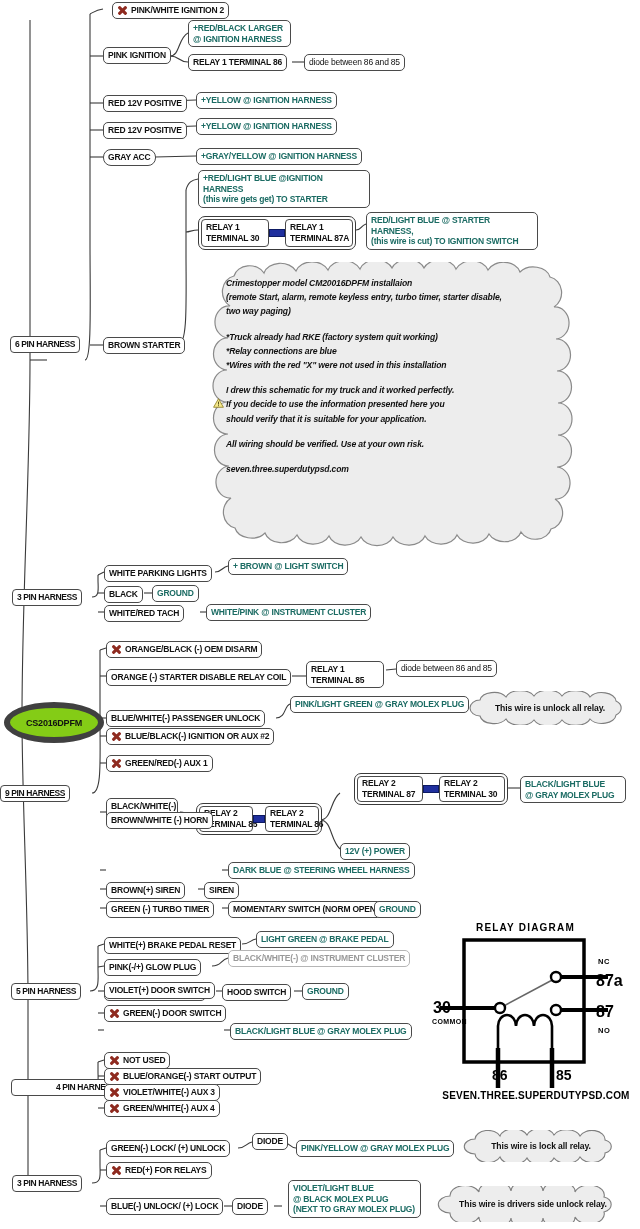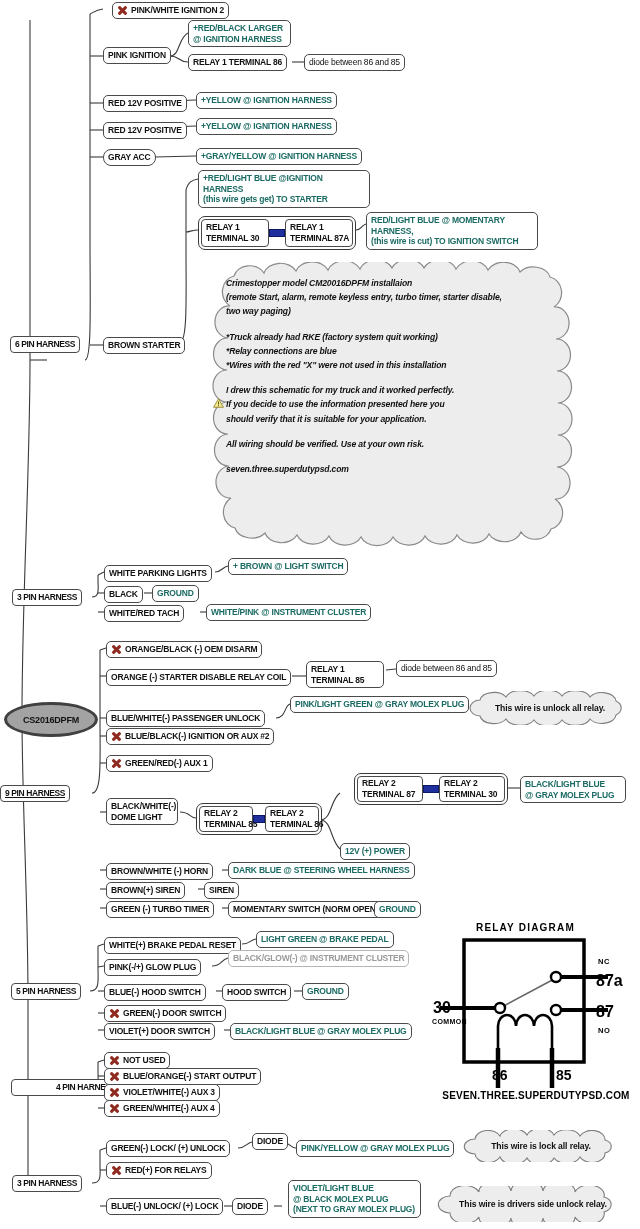--- a/index.html
+++ b/index.html
@@ -37,23 +37,23 @@
     padding:2px 4px 2px 4px;
     white-space:nowrap;
     display:flex;
     align-items:center;
   }
   .node.multiline{ white-space:normal; display:block; }
 
   
   .root{
     position:absolute;
-    border:3px solid #404040;
+    border:6px solid #404040;
     border-radius:50%;
-    background:#a3a3a3;
+    background:#84cc16;
     font-size:9px;
     font-weight:bold;
     color:#111;
     display:flex;
     align-items:center;
     justify-content:center;
     letter-spacing:-0.2px;
   }
 
   
@@ -364,21 +364,21 @@
       <span>TERMINAL 30</span>
     </div>
     <div class="link"></div>
     <div class="rbox" style="width:68px;">
       <span>RELAY 1</span>
       <span>TERMINAL 87A</span>
     </div>
   </div>
 
   <div class="node multiline truck" style="left:366px; top:212px; width:172px;">
-    <div>RED/LIGHT BLUE @ MOMENTARY HARNESS,</div>
+    <div>RED/LIGHT BLUE @ STARTER HARNESS,</div>
     <div>(this wire is cut) TO IGNITION SWITCH</div>
   </div>
 
   <div style="position:absolute; left:208px; top:262px; width:424px; height:290px;">
     <svg width="424" height="290" viewBox="0 0 424 290" style="position:absolute;left:0;top:0;">
       <path d="M26,14 a16,13 0 0 1 30,-3 a17,13 0 0 1 32,-2 a17,13 0 0 1 32,-1 a17,13 0 0 1 32,-1
                a17,13 0 0 1 32,-1 a17,13 0 0 1 32,0 a17,13 0 0 1 32,1 a17,13 0 0 1 32,1
                a17,13 0 0 1 32,2 a17,13 0 0 1 30,5
                a14,16 0 0 1 4,30 a14,16 0 0 1 2,32 a14,16 0 0 1 1,32 a14,16 0 0 1 1,32
                a14,16 0 0 1 0,32 a14,16 0 0 1 -1,32 a14,16 0 0 1 -2,32 a14,16 0 0 1 -4,30
@@ -493,21 +493,21 @@
 
   <div class="node multiline truck" style="left:520px; top:776px; width:106px;">
     <div>BLACK/LIGHT BLUE</div>
     <div>@ GRAY MOLEX PLUG</div>
   </div>
 
   <div class="node truck" style="left:340px; top:843px;">
     <span>12V (+) POWER</span>
   </div>
 
-  <div class="node" style="left:106px; top:863px;">
+  <div class="node" style="left:106px; top:812px;">
     <span>BROWN/WHITE (-) HORN</span>
   </div>
   <div class="node truck" style="left:228px; top:862px;">
     <span>DARK BLUE @ STEERING WHEEL HARNESS</span>
   </div>
 
   <div class="node" style="left:106px; top:882px;">
     <span>BROWN(+) SIREN</span>
   </div>
   <div class="node" style="left:204px; top:882px;">
@@ -528,39 +528,39 @@
     <span>WHITE(+) BRAKE PEDAL RESET</span>
   </div>
   <div class="node truck" style="left:256px; top:931px;">
     <span>LIGHT GREEN @ BRAKE PEDAL</span>
   </div>
 
   <div class="node" style="left:104px; top:959px;">
     <span>PINK(-/+) GLOW PLUG</span>
   </div>
   <div class="node faded" style="left:228px; top:950px;">
-    <span>BLACK/GLOW(-) @ INSTRUMENT CLUSTER</span>
+    <span>BLACK/WHITE(-) @ INSTRUMENT CLUSTER</span>
   </div>
 
   <div class="node" style="left:104px; top:984px;">
     <span>BLUE(-) HOOD SWITCH</span>
   </div>
   <div class="node" style="left:222px; top:984px;">
     <span>HOOD SWITCH</span>
   </div>
   <div class="node truck" style="left:302px; top:983px;">
     <span>GROUND</span>
   </div>
 
   <div class="node" style="left:104px; top:1005px;">
     <i class="xmark"></i>
     <span>GREEN(-) DOOR SWITCH</span>
   </div>
 
-  <div class="node" style="left:104px; top:1023px;">
+  <div class="node" style="left:104px; top:982px;">
     <span>VIOLET(+) DOOR SWITCH</span>
   </div>
   <div class="node truck" style="left:230px; top:1023px;">
     <span>BLACK/LIGHT BLUE @ GRAY MOLEX PLUG</span>
   </div>
 
   <div class="node" style="left:104px; top:1052px;">
     <i class="xmark"></i>
     <span>NOT USED</span>
   </div>

